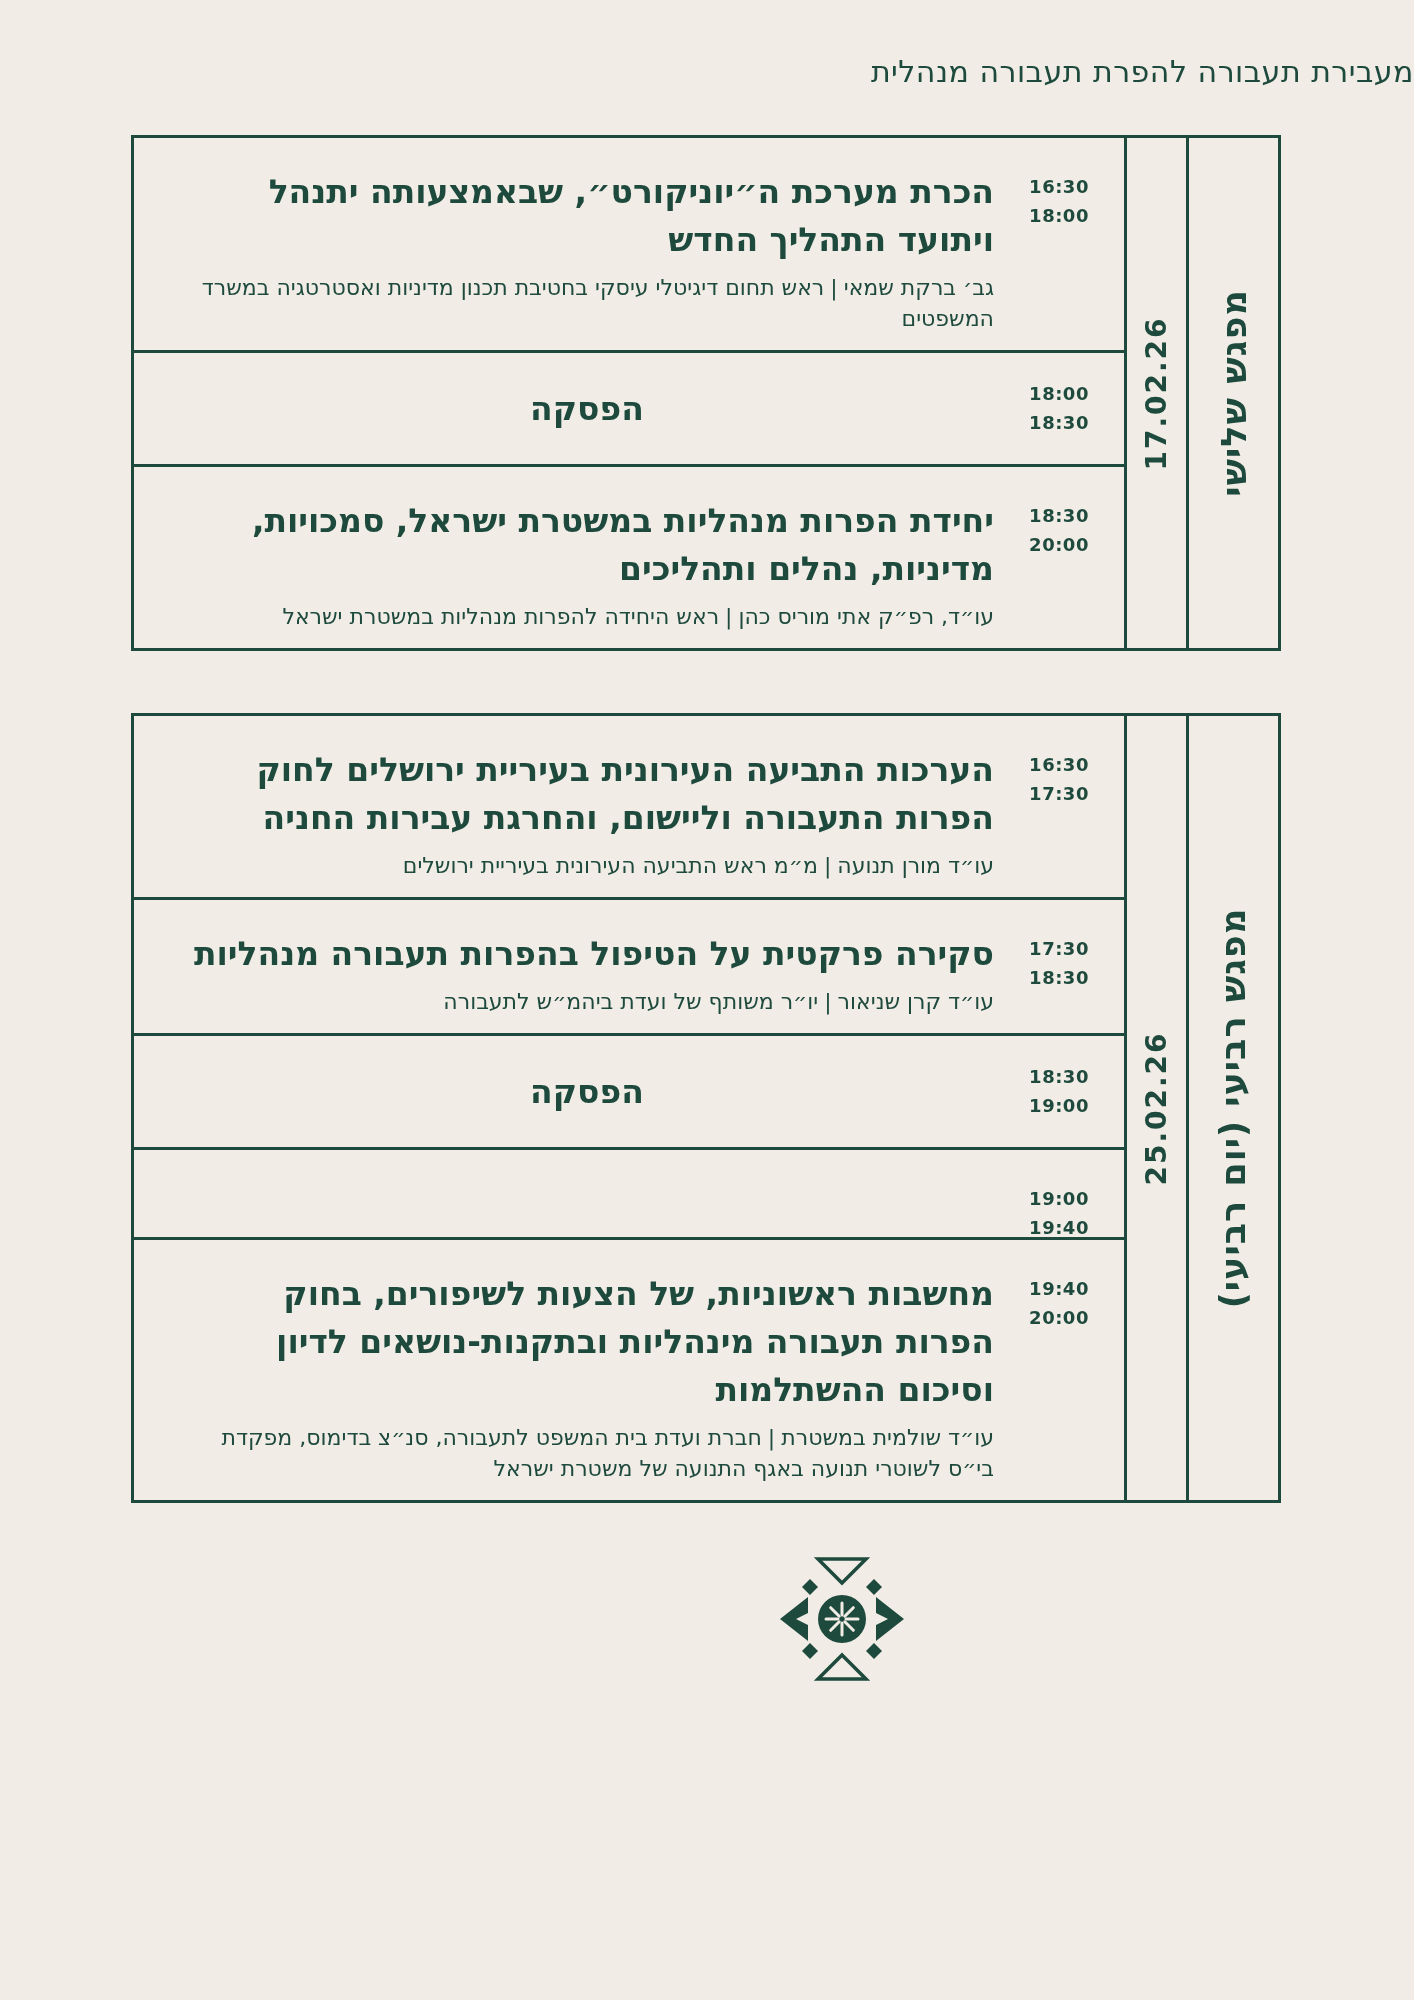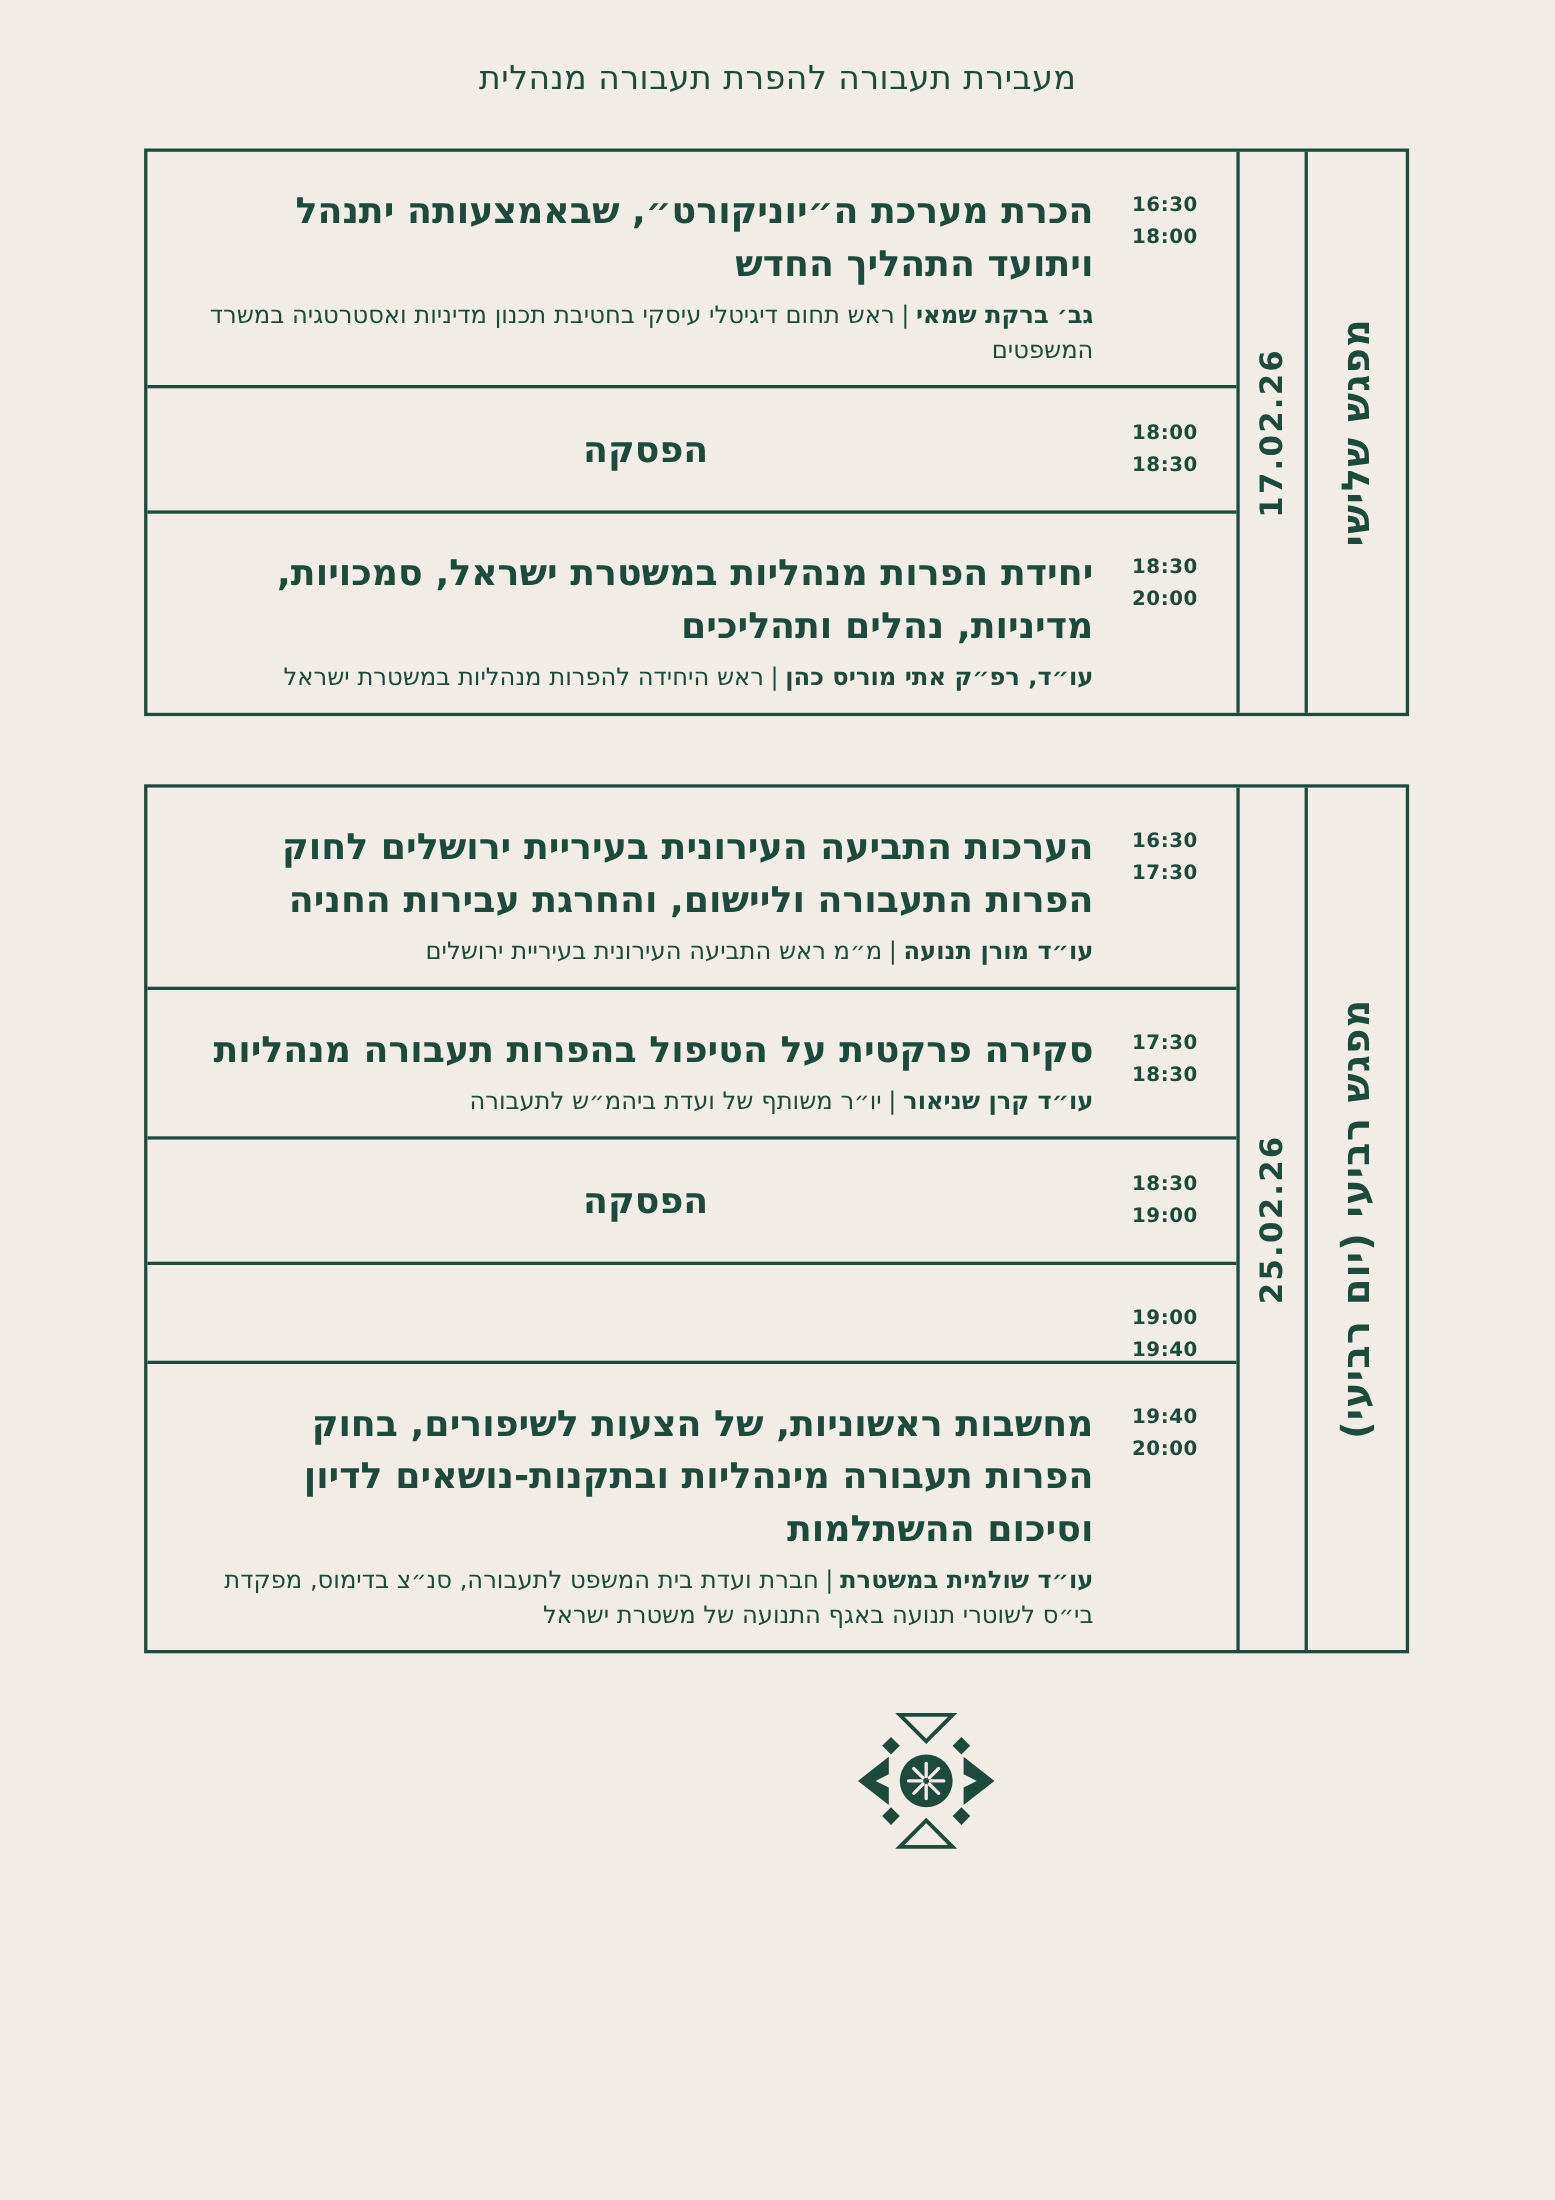--- a/index.html
+++ b/index.html
@@ -17,21 +17,21 @@
     width:1414px;
     height:2000px;
     position:relative;
     overflow:hidden;
     background:var(--bg);
     margin:0 auto;
   }
   .page-title{
     margin:0;
     padding-top:54px;
-    text-align:center;
+    text-align:right;
     font-size:30px;
     font-weight:400;
     letter-spacing:0.5px;
     color:var(--green);
   }
   #tables{
     margin:46px 133px 0 131px;
   }
   .schedule-table{
     border:3px solid var(--green);
@@ -102,21 +102,21 @@
     font-weight:bold;
     line-height:1.45;
     color:var(--green);
   }
   .speaker{
     font-size:22px;
     line-height:1.42;
     margin-top:8px;
     color:var(--green);
   }
-  .speaker-name{font-weight:bold;}
+  .speaker-name{font-weight:normal;}
   .sep{padding:0 6px;}
   
   .row.break{
     min-height:114px;
     align-items:center;
   }
   .row.break .times{
     padding-top:0;
     justify-content:center;
   }

